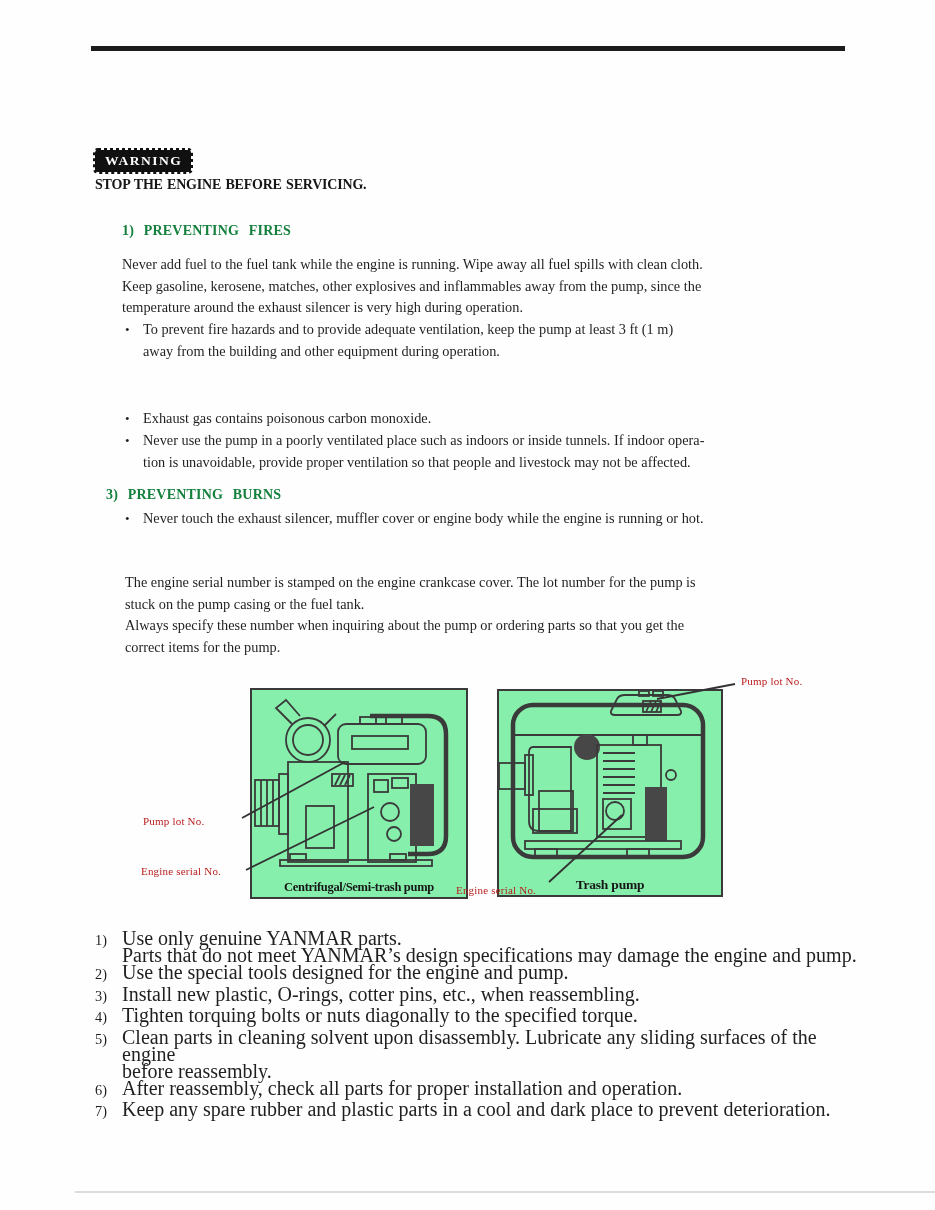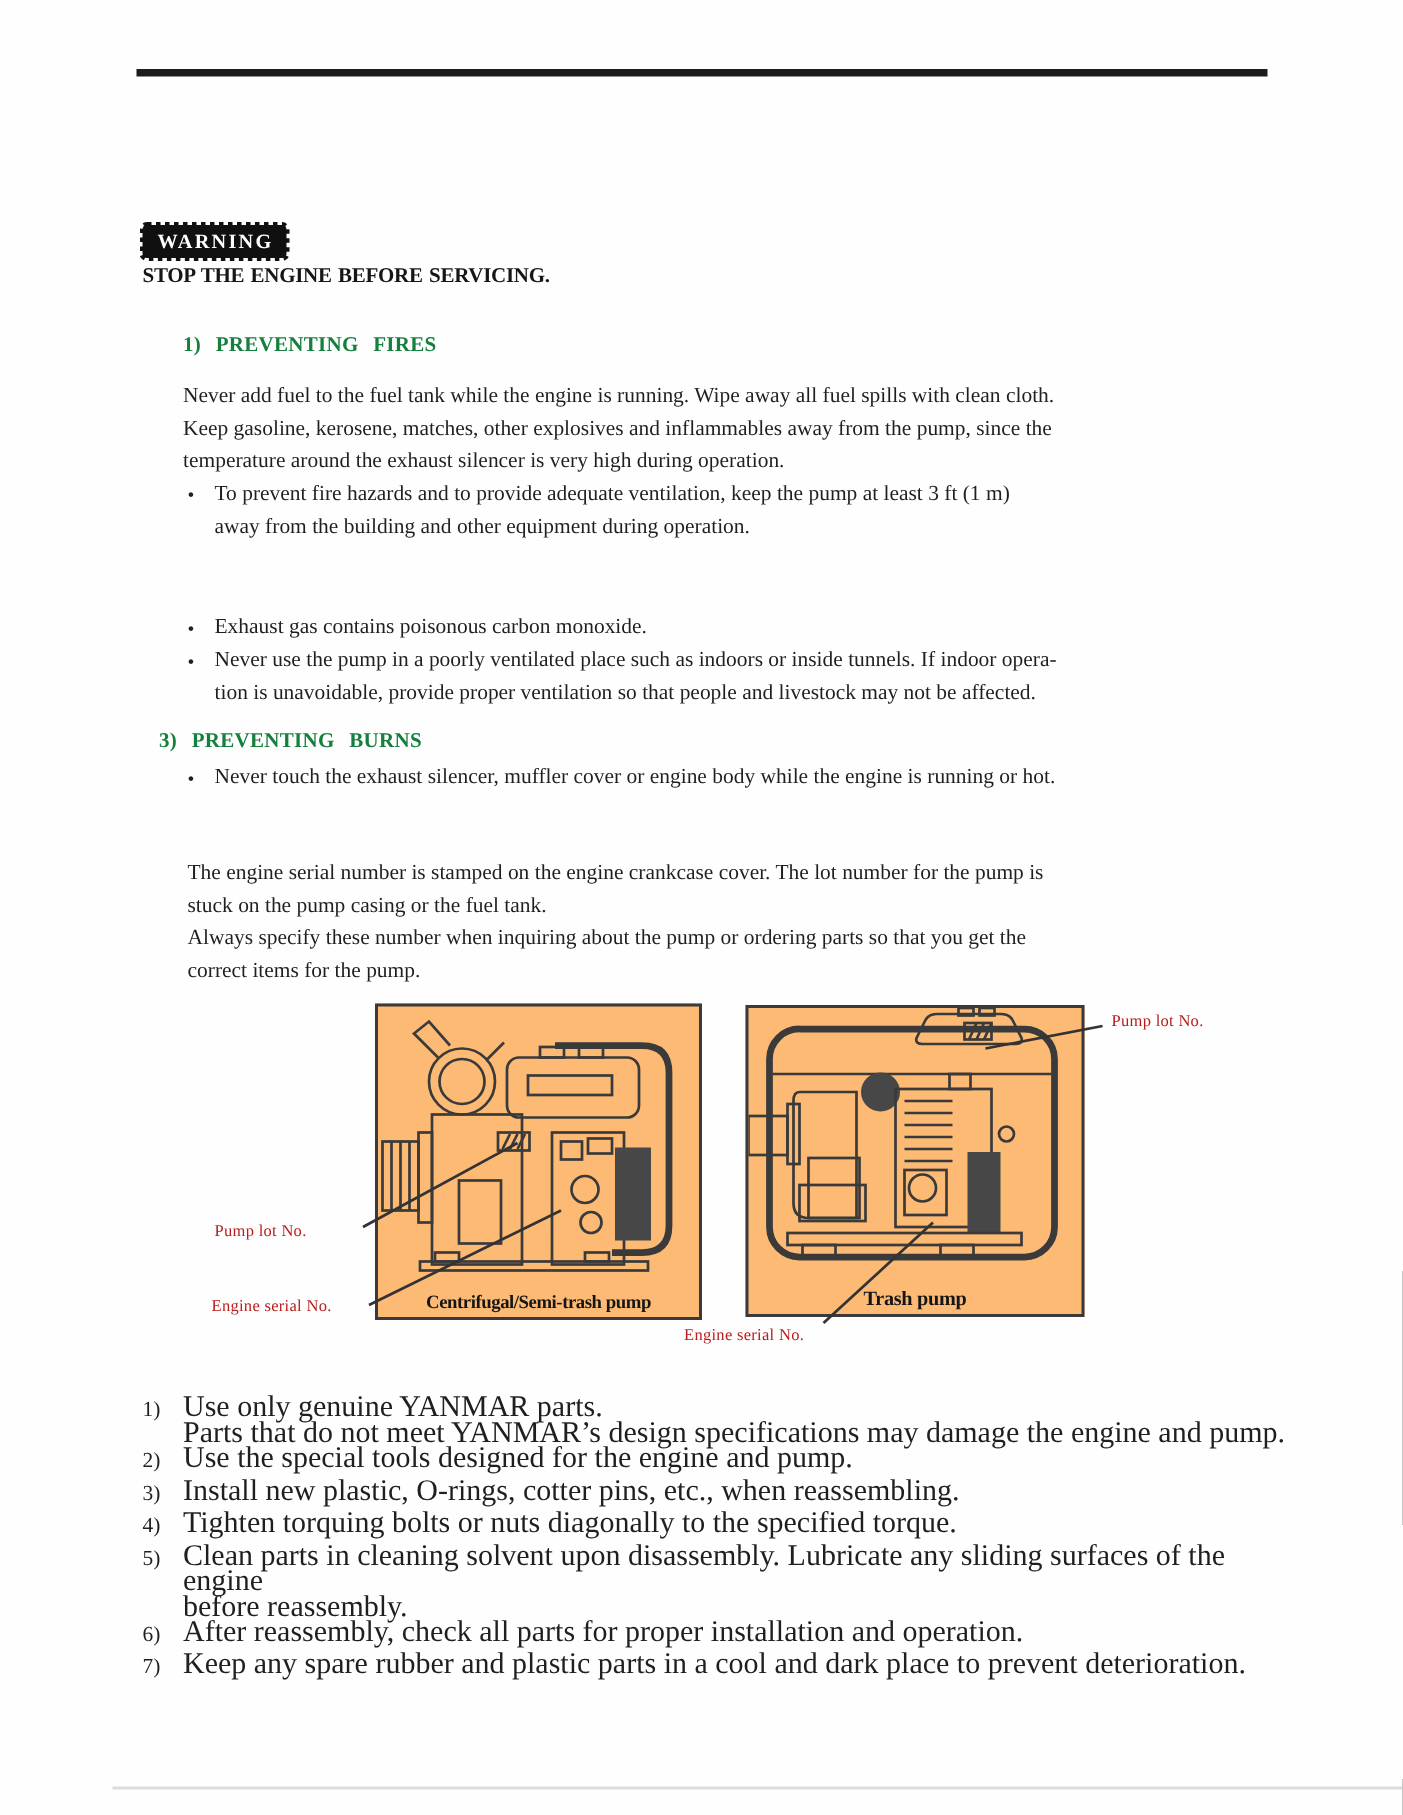--- a/index.html
+++ b/index.html
@@ -56,21 +56,22 @@
   .bullet-glyph {
     width:18px;
     flex:0 0 18px;
     font-size:13px;
     line-height:21.5px;
   }
   .bullet-row .body-text { flex:1; }
 
   .fig-box {
     border:2px solid #3a3a3a;
-    background:#fdba74;
+    background:#86efac;
+    margin-top:19px;
   }
   .fig-caption {
     position:absolute;
     left:0; right:0; bottom:2px;
     text-align:center;
     font-weight:bold;
     color:#161616;
   }
   .fig-caption.small { font-size:12.5px; letter-spacing:-0.3px; }
   .fig-caption.normal { font-size:13.5px; letter-spacing:-0.2px; }

